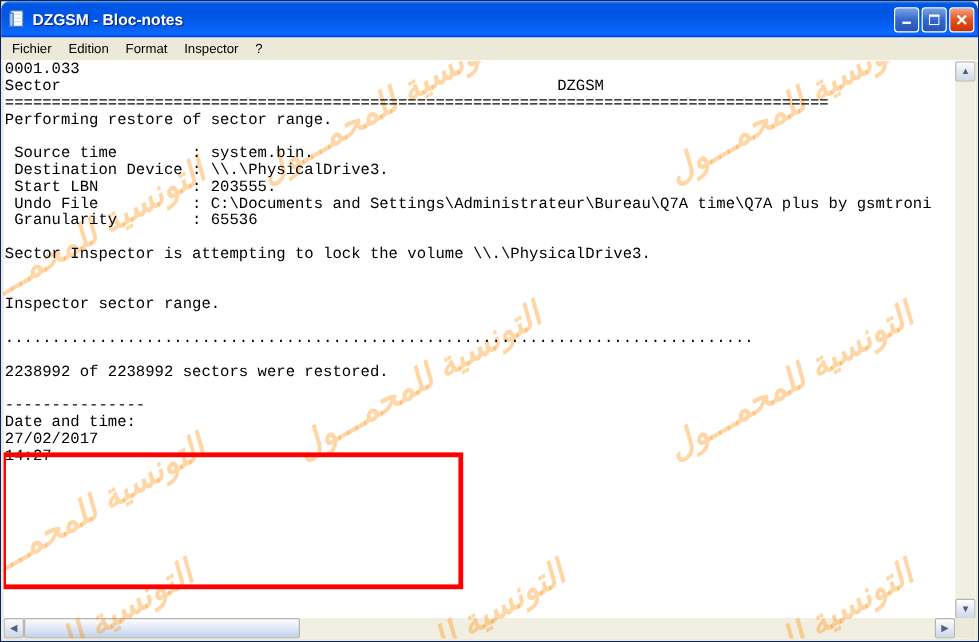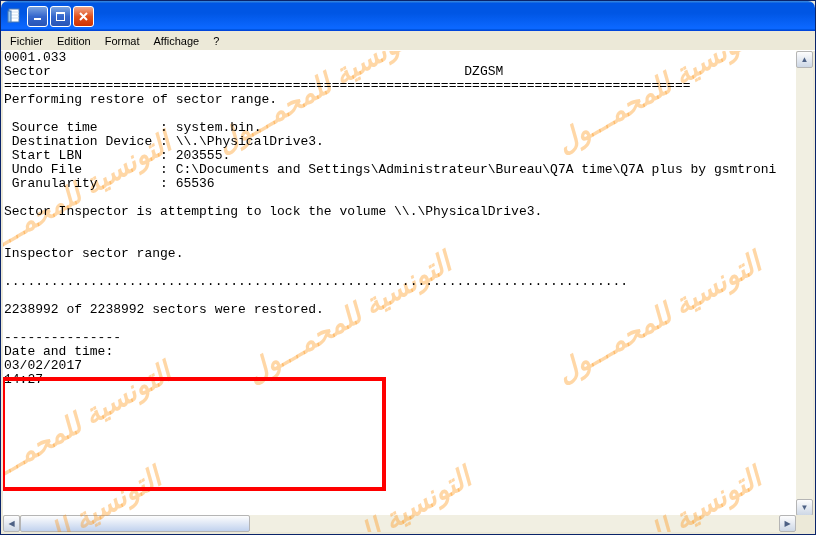--- a/index.html
+++ b/index.html
@@ -156,20 +156,21 @@
 
 <div class="window">
   <div class="titlebar">
     <span class="app-icon">
       <svg width="16" height="16" viewBox="0 0 16 16">
           <rect x="2" y="1" width="10" height="13" fill="#fff" stroke="#4a7ab5"></rect>
           <path d="M2 4h10M2 7h10M2 10h10" stroke="#cde"></path>
           <rect x="1" y="3" width="3" height="11" fill="#9ecbf0" stroke="#4a7ab5"></rect>
         </svg>
     </span>
+    <span class="title-text">DZGSM - Bloc-notes</span>
     <div class="win-buttons">
       <div class="win-btn min">
           <svg width="9" height="9">
             <rect x="1" y="6" width="7" height="2" fill="#fff"></rect>
           </svg>
         </div>
       <div class="win-btn max">
           <svg width="9" height="9">
             <rect x="0.5" y="0.5" width="8" height="8" fill="none" stroke="#fff" stroke-width="1"></rect>
             <rect x="0" y="0" width="9" height="2" fill="#fff"></rect>
@@ -180,21 +181,21 @@
             <path d="M1 1 L8 8 M8 1 L1 8" stroke="#fff" stroke-width="2"></path>
           </svg>
         </div>
     </div>
   </div>
 
   <div class="menubar">
     <div class="menu-item">Fichier</div>
     <div class="menu-item">Edition</div>
     <div class="menu-item">Format</div>
-    <div class="menu-item">Affichage</div>
+    <div class="menu-item">Inspector</div>
     <div class="menu-item">?</div>
   </div>
 
   <div class="client">
     <div class="text-area">
 
       <div class="watermark" style="left:200px; top:20px;">التونسية للمحمـــول</div>
       <div class="watermark" style="left:540px; top:20px;">التونسية للمحمـــول</div>
       <div class="watermark" style="left:-50px; top:130px;">التونسية للمحمـــول</div>
       <div class="watermark" style="left:230px; top:250px;">التونسية للمحمـــول</div>
@@ -219,21 +220,21 @@
 <span></span>
 <span></span>
 <span>Inspector sector range.</span>
 <span></span>
 <span>................................................................................</span>
 <span></span>
 <span>2238992 of 2238992 sectors were restored.</span>
 <span></span>
 <span>---------------</span>
 <span>Date and time:</span>
-<span>03/02/2017</span>
+<span>27/02/2017</span>
 <span>14:27</span></div>
 
       <div class="highlight-box"></div>
 
       <div class="vscroll">
         <div class="sb-btn up">▲</div>
         <div class="sb-btn down">▼</div>
       </div>
       <div class="hscroll">
         <div class="sb-btn left">◀</div>

